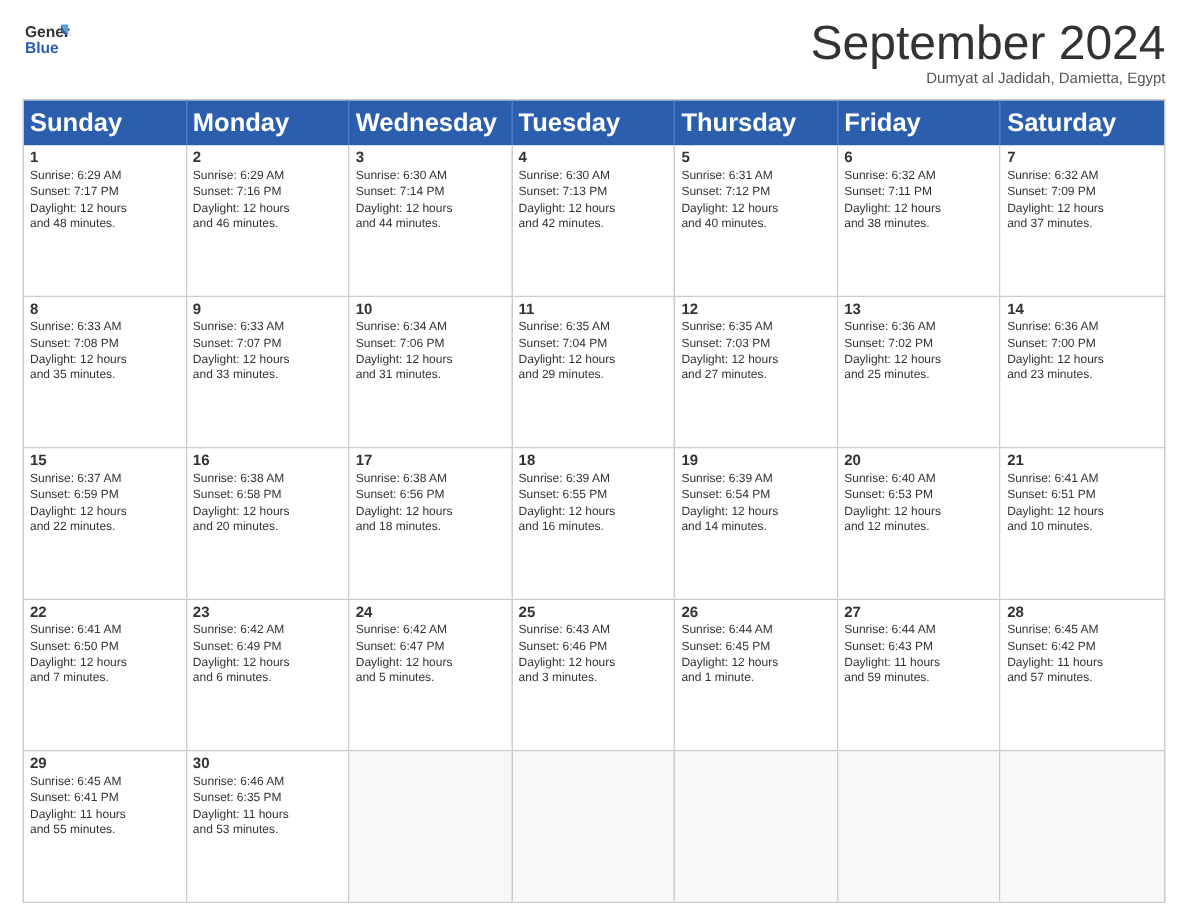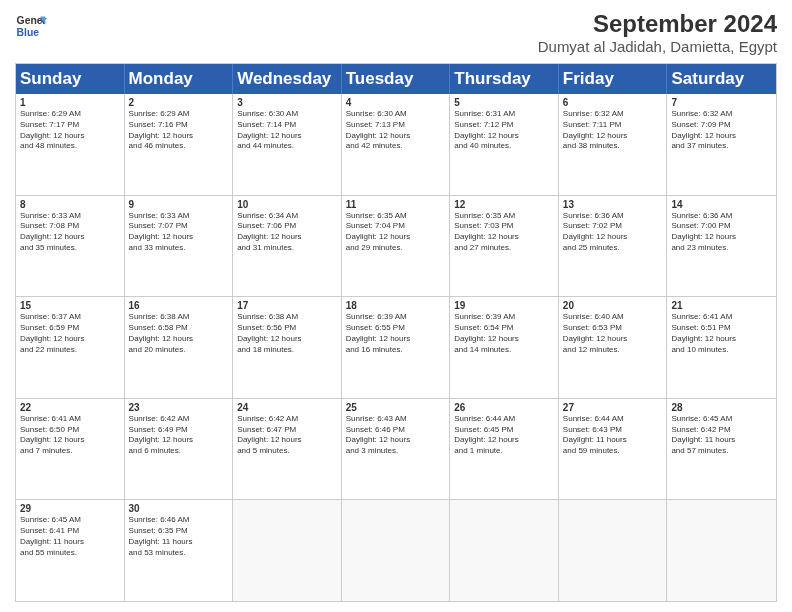--- a/index.html
+++ b/index.html
@@ -29,26 +29,26 @@
       gap: 4px;
     }
     .logo-icon {
       width: 32px;
       height: 32px;
     }
     .title-block {
       text-align: right;
     }
     .month-title {
-      font-size: 24px;
-      font-weight: bold;
+      font-size: 32px;
+      font-weight: normal;
       color: #333;
     }
     .subtitle {
-      font-size: 15px;
+      font-size: 10px;
       color: #555;
     }
     .calendar {
       flex: 1;
       display: flex;
       flex-direction: column;
       border: 1px solid #ccc;
     }
     .cal-header-row {
       display: grid;

